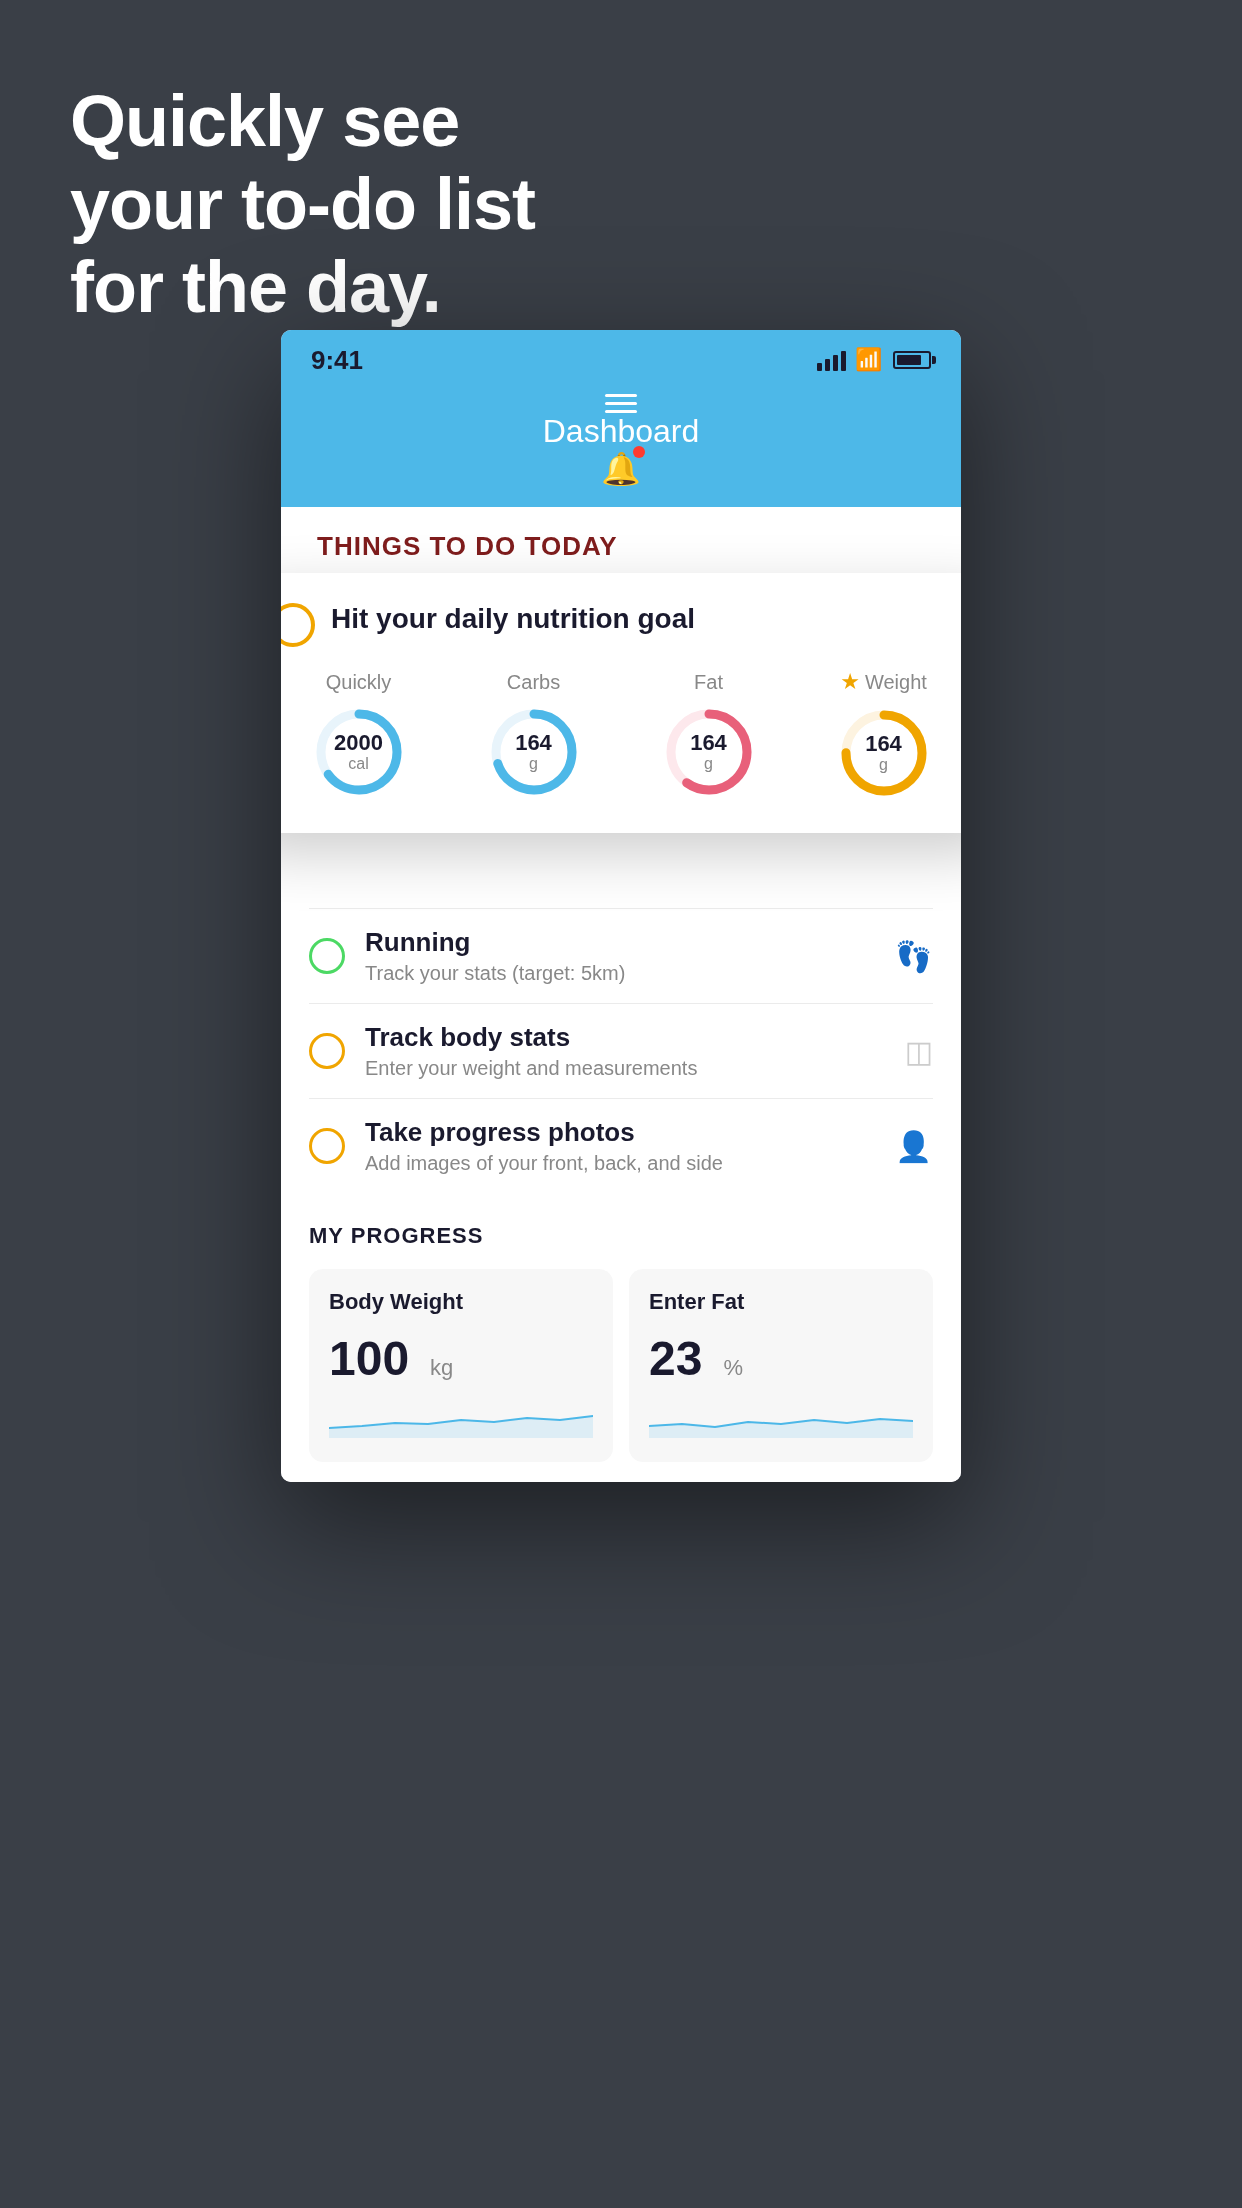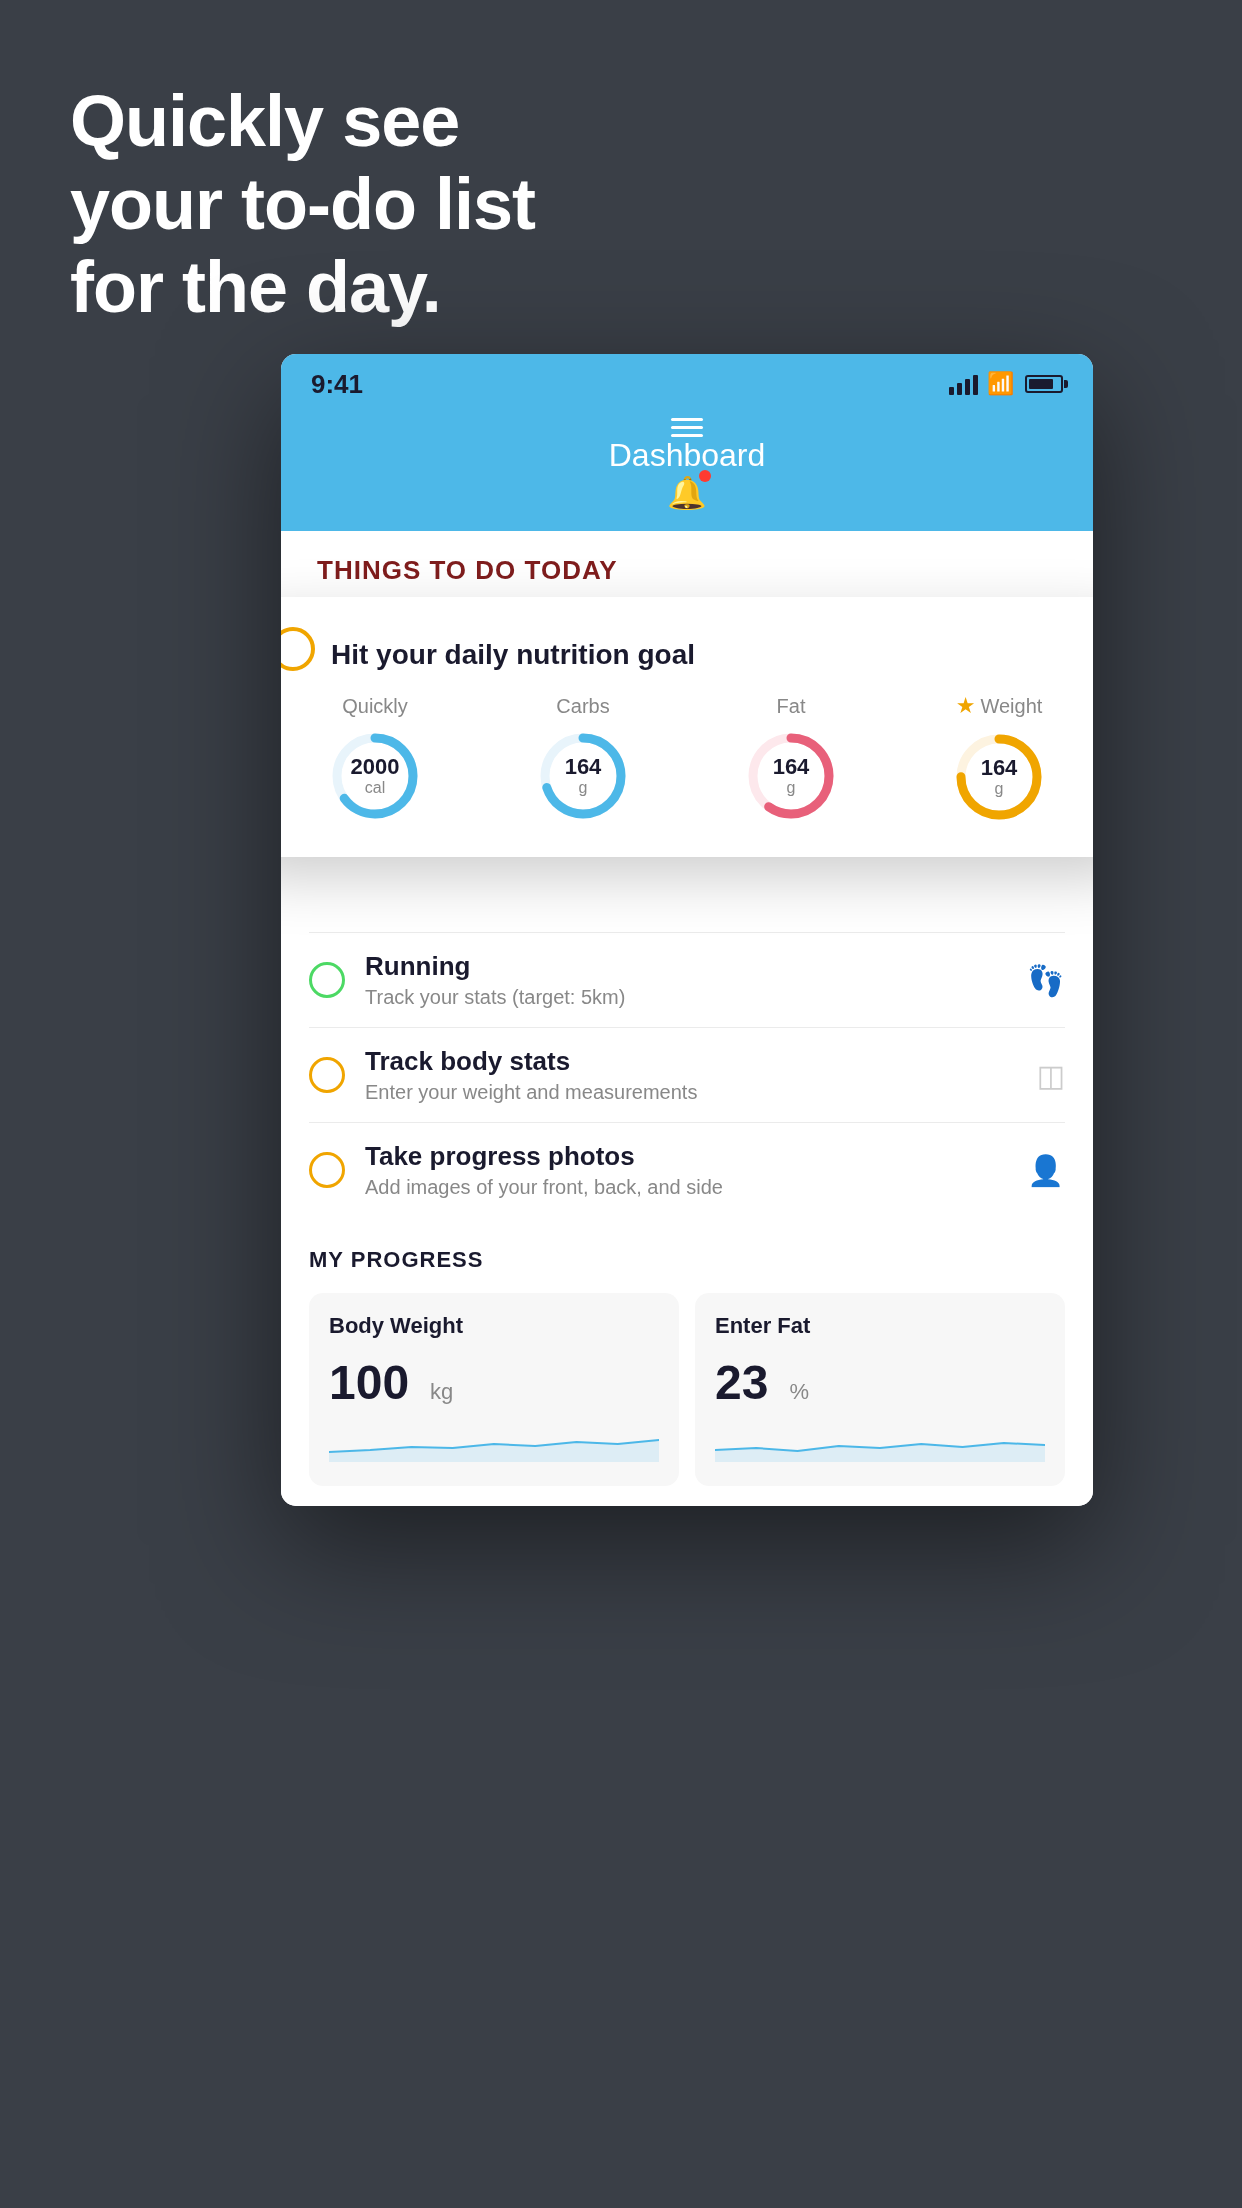--- a/index.html
+++ b/index.html
@@ -26,27 +26,26 @@
 
     .phone-wrapper {
       position: absolute;
       top: 330px;
       left: 50%;
       transform: translateX(-50%);
       width: 680px;
     }
 
     .phone {
-      width: 812px;
+      width: 680px;
       background: #f2f2f7;
-      border-radius: 15px;
+      border-radius: 10px;
       overflow: hidden;
       box-shadow: 0 40px 120px rgba(0,0,0,0.5);
       position: relative;
-      margin-top: 24px;
     }
 
     
     .status-bar {
       background: #4db8e8;
       display: flex;
       justify-content: space-between;
       align-items: center;
       padding: 12px 30px 6px;
       height: 54px;
@@ -180,21 +179,21 @@
       right: -40px;
       background: white;
       border-radius: 20px;
       padding: 30px 30px 30px;
       box-shadow: 0 20px 60px rgba(0,0,0,0.2);
       z-index: 10;
     }
 
     .nutrition-card-header {
       display: flex;
-      align-items: flex-end;
+      align-items: flex-start;
       gap: 16px;
       margin-bottom: 22px;
     }
 
     .circle-check {
       width: 44px;
       height: 44px;
       border: 4px solid #f0a500;
       border-radius: 50%;
       flex-shrink: 0;

